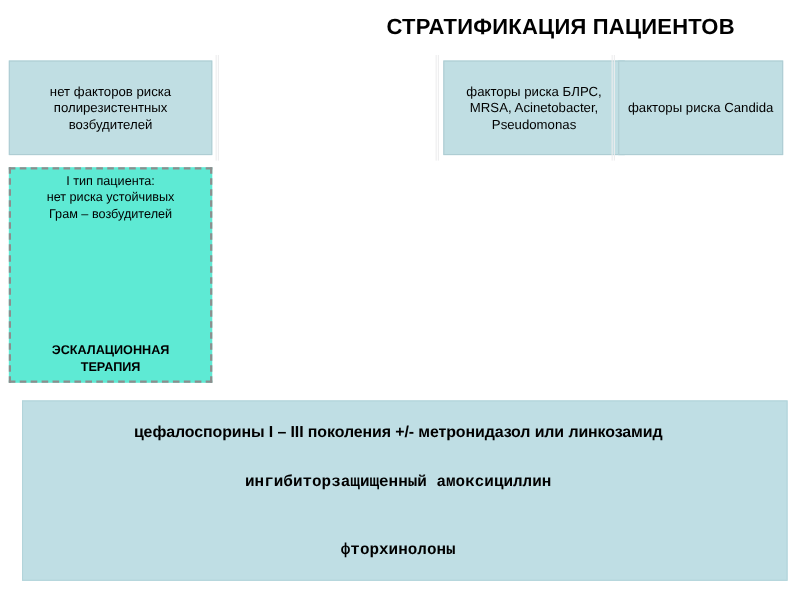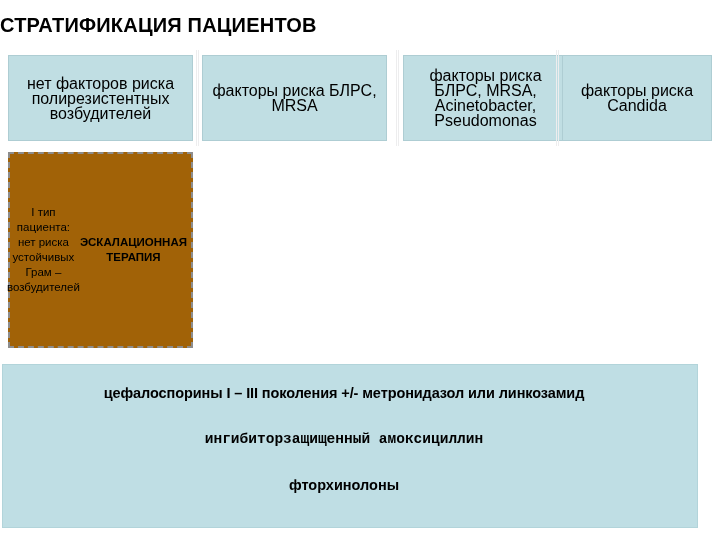--- a/index.html
+++ b/index.html
@@ -16,21 +16,21 @@
     color: #000000;
     -webkit-font-smoothing: none;
   }
 
   
   #slide-title {
     position: absolute;
     left: 0;
     top: 12px;
     width: 668px;
-    text-align: left;
+    text-align: right;
     font-size: 20px;
     font-weight: bold;
     letter-spacing: 0.2px;
     line-height: 26px;
     white-space: nowrap;
   }
 
   
   #risk-row {
     position: absolute;
@@ -43,21 +43,21 @@
     position: absolute;
     top: 0;
     height: 86px;
     background: #c0dee3;
     border: 1px solid #aecdd3;
     box-sizing: border-box;
     display: flex;
     align-items: center;
     justify-content: center;
     text-align: center;
-    font-size: 16px;
+    font-size: 12px;
     line-height: 15px;
     padding: 2px 6px;
   }
   .risk-box .txt { display: block; width: 100%; }
 
   #risk-box-0 { left: 8px;   width: 185px; }
   #risk-box-1 { left: 202px; width: 185px; }
   #risk-box-2 { left: 403px; width: 165px; }
   #risk-box-3 { left: 562px; width: 150px; }
 
@@ -77,81 +77,77 @@
   #col-sep-5 { left: 558px; }
 
   
   #patient-type-panel {
     position: absolute;
     left: 8px;
     top: 152px;
     width: 185px;
     height: 196px;
     box-sizing: border-box;
-    background: #a16207;
+    background: #5eead4;
     border: 2px dashed #8d8d8d;
     display: flex;
-    flex-direction: row;
+    flex-direction: column;
     align-items: center;
-    justify-content: flex-end;
+    justify-content: space-between;
     text-align: center;
     padding: 4px;
   }
   #patient-type-desc {
     font-size: 11.5px;
     line-height: 15px;
     white-space: pre-line;
   }
   #patient-type-therapy {
     font-size: 11.5px;
     font-weight: bold;
     line-height: 15px;
     white-space: pre-line;
   }
 
   
   #therapy-panel {
     position: absolute;
-    left: 2px;
+    left: 20px;
     top: 364px;
     width: 696px;
     height: 164px;
     box-sizing: border-box;
     background: #bfdee4;
     border: 1px solid #b2d4da;
     padding: 14px 22px 10px 10px;
   }
   .regimen-line {
     text-align: center;
     font-weight: bold;
     font-size: 14.5px;
     line-height: 20px;
     white-space: nowrap;
   }
   #regimen-line-0 { margin-top: 4px;  letter-spacing: -0.1px; }
   #regimen-line-1 { margin-top: 26px; font-family: Liberation Mono, monospace; }
-  #regimen-line-2 { margin-top: 26px; }
+  #regimen-line-2 { margin-top: 42px; font-family: Liberation Mono, monospace; }
 </style>
 </head>
 <body>
 
 <div id="slide-title">СТРАТИФИКАЦИЯ ПАЦИЕНТОВ</div>
 
 <div id="risk-row">
 
   <div class="risk-box" id="risk-box-0">
     <span class="txt">нет факторов риска
 полирезистентных
 возбудителей</span>
   </div>
 
-  <div class="risk-box" id="risk-box-1">
-    <span class="txt">факторы риска БЛРС,
-MRSA</span>
-  </div>
 
   <div class="risk-box" id="risk-box-2">
     <span class="txt">факторы риска
 БЛРС, MRSA,
 Acinetobacter,
 Pseudomonas</span>
   </div>
 
   <div class="risk-box" id="risk-box-3">
     <span class="txt">факторы риска

